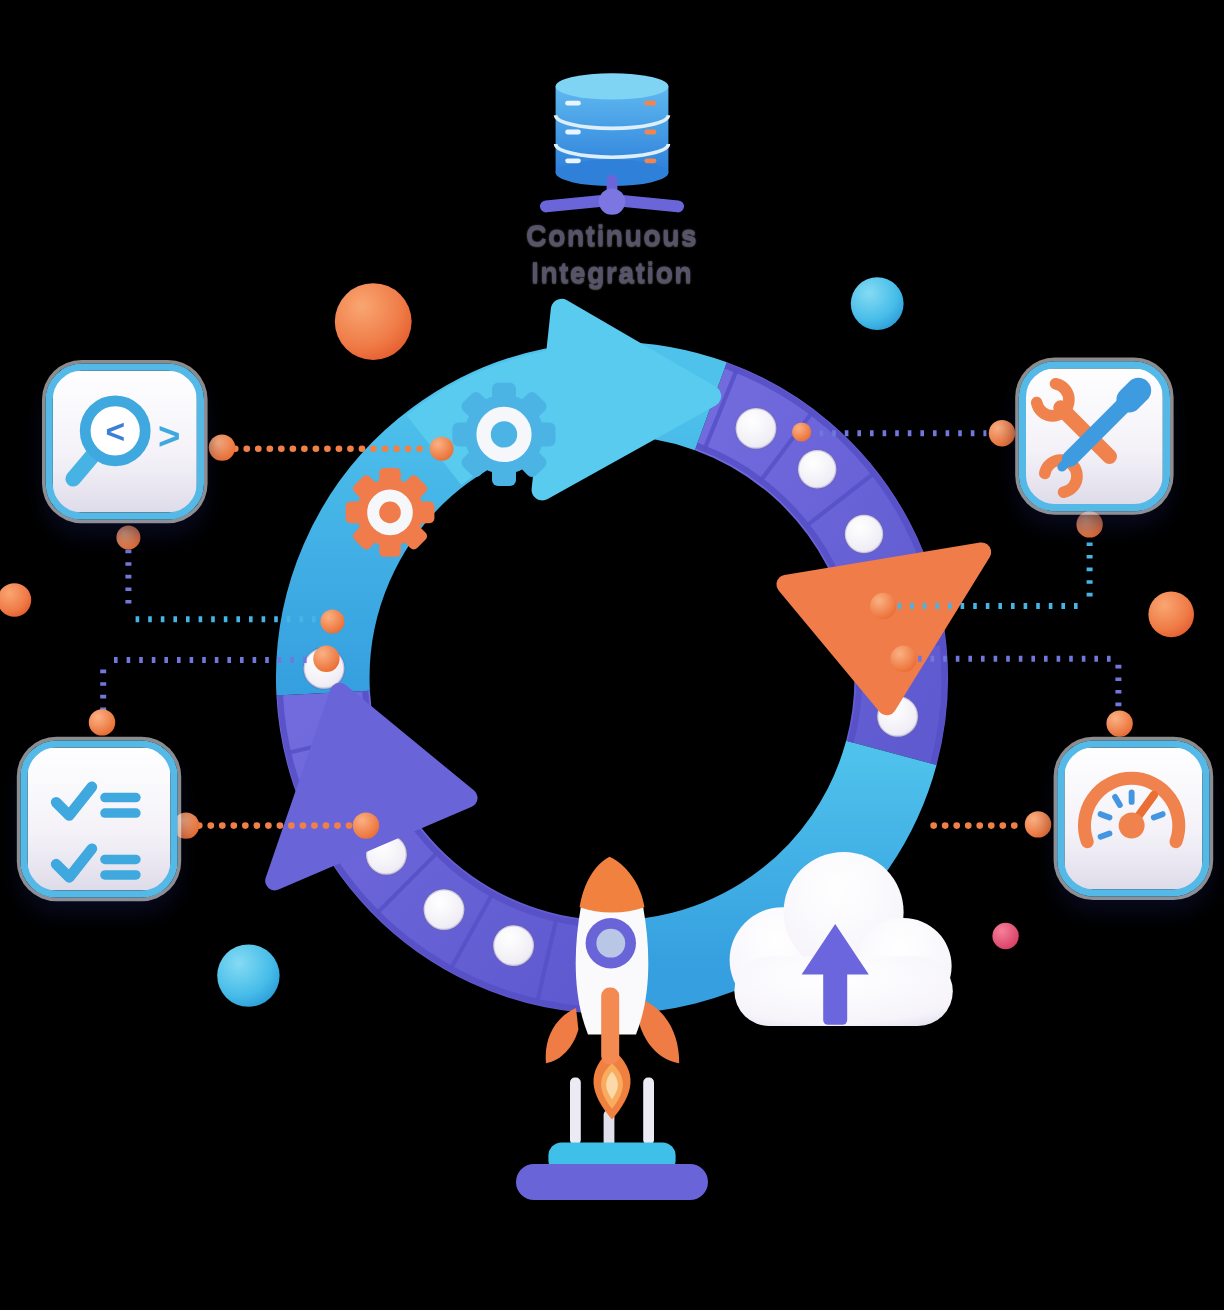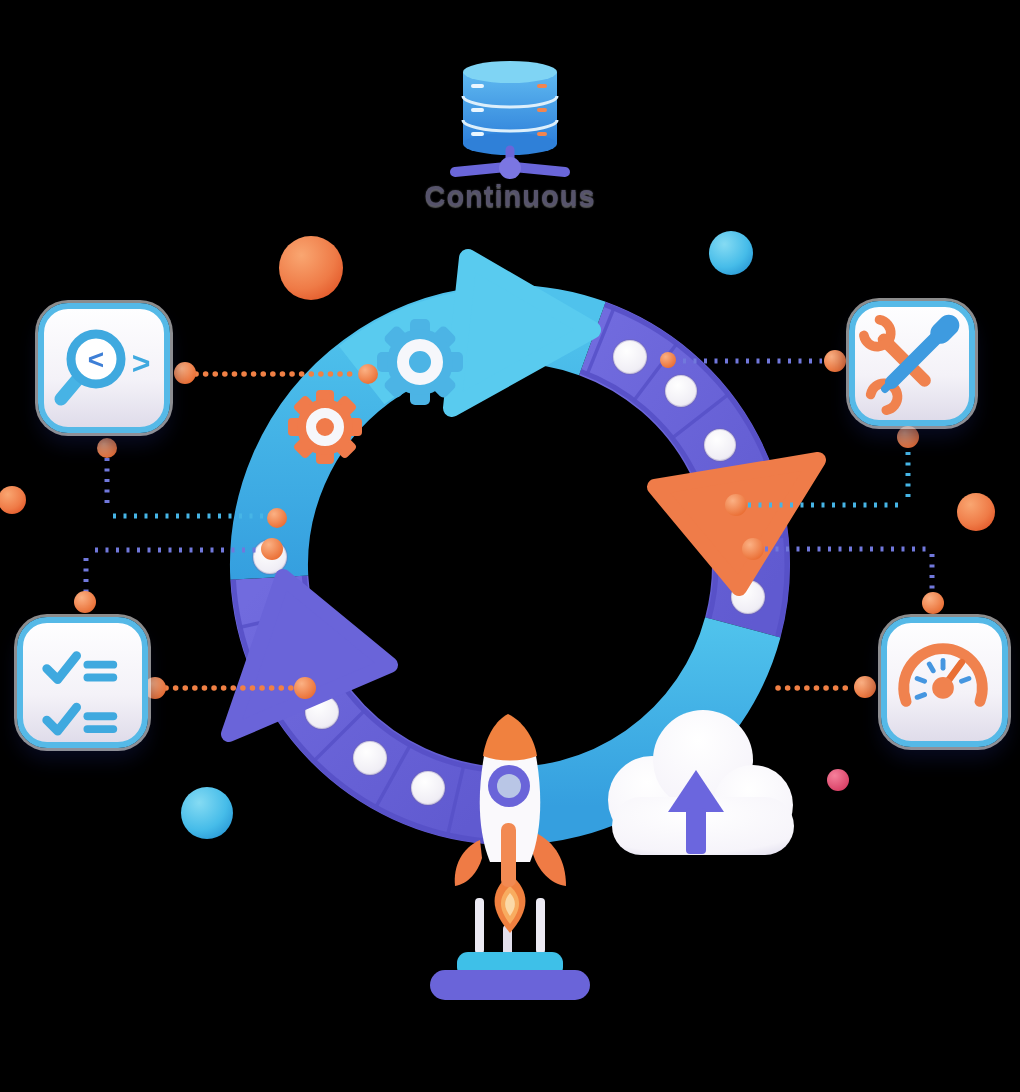--- a/index.html
+++ b/index.html
@@ -1,20 +1,20 @@
 <!DOCTYPE html>
 <html><head>
 <meta charset="utf-8">
 <style>
   html,body{margin:0;padding:0;background:#000;}
   #stage{position:relative;width:1020px;height:1092px;background:#000;overflow:hidden;
          font-family:"Liberation Sans", sans-serif;}
   #artwork{position:absolute;left:0;top:0;}
   .title-wrap{position:absolute;left:0;top:181px;width:1020px;text-align:center;z-index:6;}
-  .title-line{font-size:29px;font-weight:bold;letter-spacing:1px;line-height:31px;
+  .title-line{font-size:24px;font-weight:bold;letter-spacing:1px;line-height:31px;
               color:#56536B;text-shadow:0 2px 1px rgba(235,235,245,.35),0 0 2px rgba(220,220,235,.25);}
   .card{position:absolute;border:6px solid #55B9E7;border-radius:30px;
         background:linear-gradient(180deg,#FEFEFF 0%,#F4F2F8 60%,#DFDCEA 100%);
         box-shadow:0 0 0 3px rgba(255,255,255,.55),0 12px 20px rgba(15,20,60,.55);z-index:5;}
   .card svg{display:block;width:100%;height:100%;}
   #card-tl{left:38px;top:303px;width:120px;height:118px;}
   #card-tr{left:849px;top:301px;width:114px;height:113px;}
   #card-bl{left:17px;top:617px;width:119px;height:119px;}
   #card-br{left:881px;top:617px;width:115px;height:118px;}
 </style>
@@ -256,20 +256,21 @@
     <circle cx="731" cy="253" r="22" fill="url(#gBallCyan)"></circle>
     <circle cx="207" cy="813" r="26" fill="url(#gBallCyan)"></circle>
     <circle cx="976" cy="512" r="19" fill="url(#gBallOrange)"></circle>
     <circle cx="838" cy="780" r="11" fill="url(#gBallCrimson)"></circle>
     <circle cx="12" cy="500" r="14" fill="url(#gBallOrange)"></circle>
   </g>
 </svg>
 
 <div class="title-wrap">
   <div class="title-line">Continuous</div>
+  <div class="title-line">Integration</div>
 </div>
 
 <div class="card" id="card-tl">
   <svg viewBox="0 0 120 118">
     <line x1="33" y1="71" x2="17" y2="90" stroke="#47B3E5" stroke-width="13" stroke-linecap="round"></line>
     <circle cx="52" cy="50" r="25" fill="#FFFFFF" stroke="#3FA9DF" stroke-width="9"></circle>
     <text x="52" y="60" text-anchor="middle" font-family="Liberation Sans, sans-serif" font-size="28" font-weight="bold" fill="#3E7FD6">&lt;</text>
     <text x="97" y="65" text-anchor="middle" font-family="Liberation Sans, sans-serif" font-size="32" font-weight="bold" fill="#3FA9DF">&gt;</text>
   </svg>
 </div>

